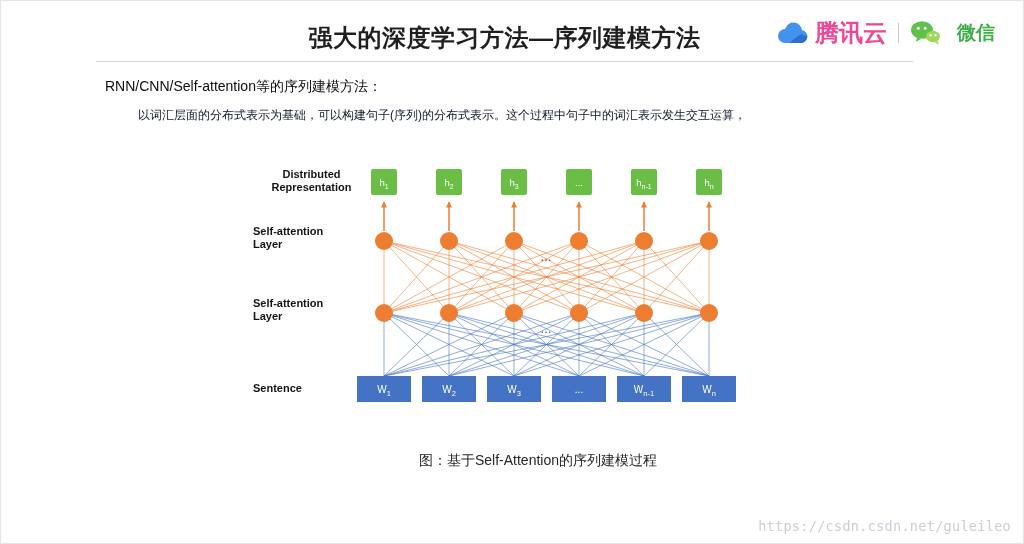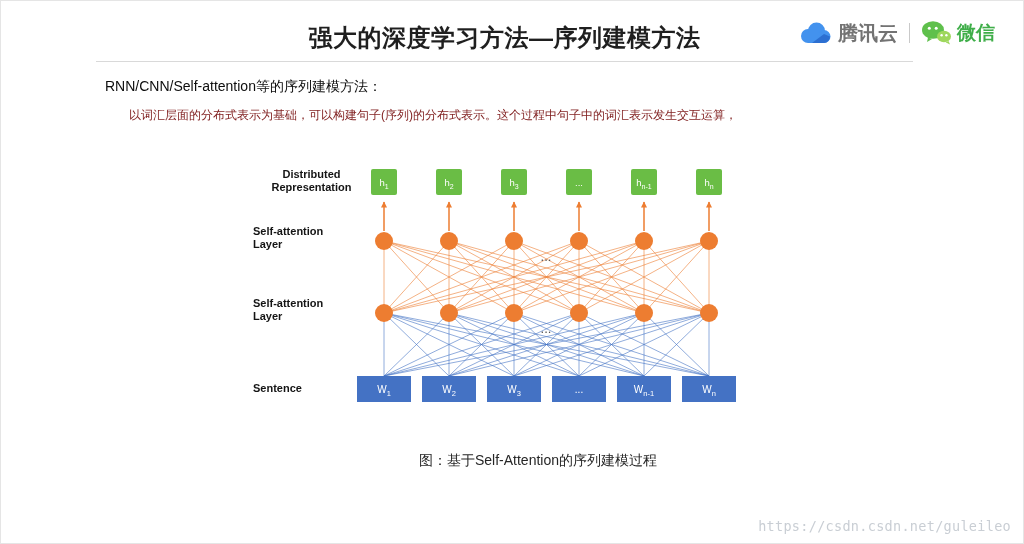--- a/index.html
+++ b/index.html
@@ -5,26 +5,26 @@
   *{margin:0;padding:0;box-sizing:border-box}
   html,body{width:1024px;height:544px}
   body{position:relative;background:#ffffff;font-family:"Liberation Sans",sans-serif;overflow:hidden;border:1px solid #e5e5e5}
 
   .title{position:absolute;top:21px;left:95px;width:817px;text-align:center;
          font-size:24px;font-weight:700;color:#1f1f1f;letter-spacing:.5px}
   .divider{position:absolute;top:60px;left:95px;width:817px;height:0;border-top:1px solid #d9d9d9}
 
   .brand{position:absolute;top:16px;right:28px;height:32px;display:flex;align-items:center}
   .brand svg{display:block}
-  .brand-tc{font-size:20px;font-weight:700;color:#737373;margin-left:6px}
+  .brand-tc{font-size:24px;font-weight:700;color:#ec4899;margin-left:6px}
   .brand-sep{width:1px;height:20px;background:#c9c9c9;margin:0 11px}
-  .brand-wx{font-size:19px;font-weight:700;color:#3fae49;margin-left:5px}
+  .brand-wx{font-size:19px;font-weight:700;color:#3fae49;margin-left:16px}
 
   .section-heading{position:absolute;top:77px;left:104px;font-size:14px;font-weight:400;color:#0d0d0d}
-  .body-text{position:absolute;top:105px;left:128px;font-size:12px;color:#7f1d1d;line-height:18px}
+  .body-text{position:absolute;top:105px;left:137px;font-size:12px;color:#0f172a;line-height:18px}
 
   .dlabel{position:absolute;left:252px;width:104px;text-align:left;
           font-size:11px;font-weight:700;color:#141414;line-height:13px}
   .dlabel.left-align{text-align:center;padding-left:13px}
 
   #diagram-svg{position:absolute;left:255px;top:160px}
 
   .caption{position:absolute;top:451px;left:37px;width:1000px;text-align:center;font-size:14px;color:#262626}
   .watermark{position:absolute;right:12px;bottom:9px;font-family:"DejaVu Sans Mono",monospace;
              font-size:13.5px;color:#c9ced4;letter-spacing:.3px}

